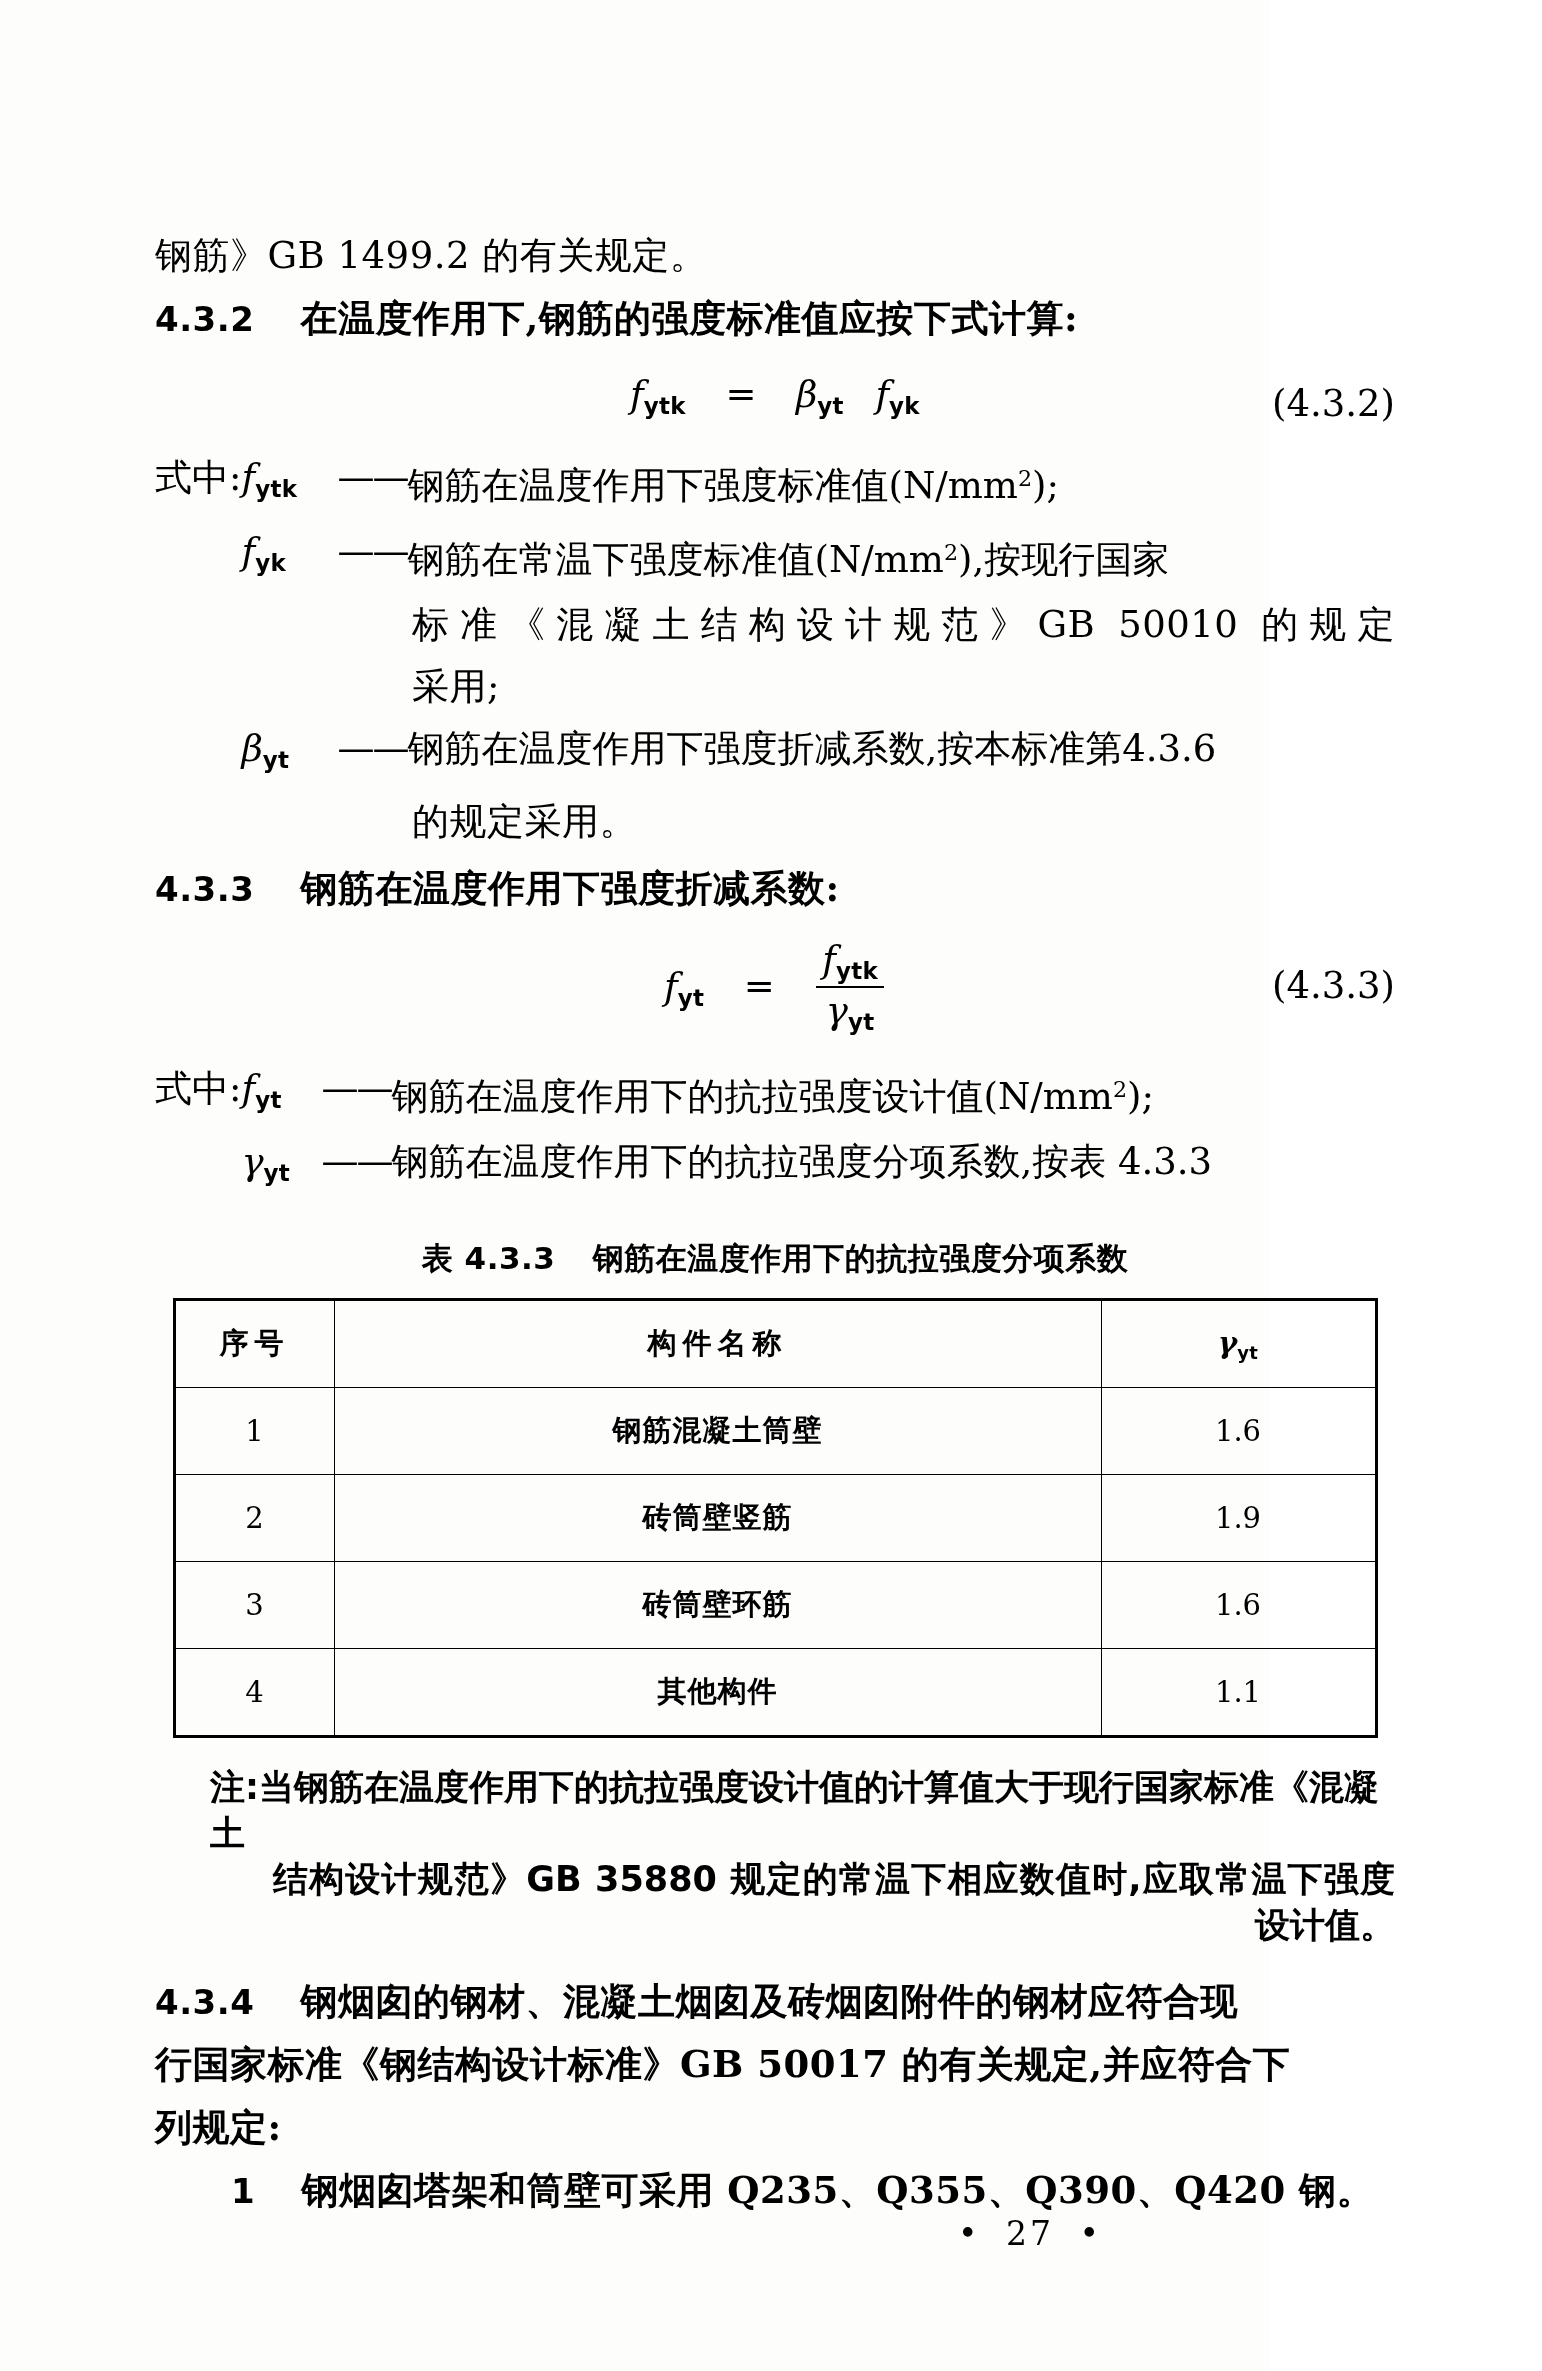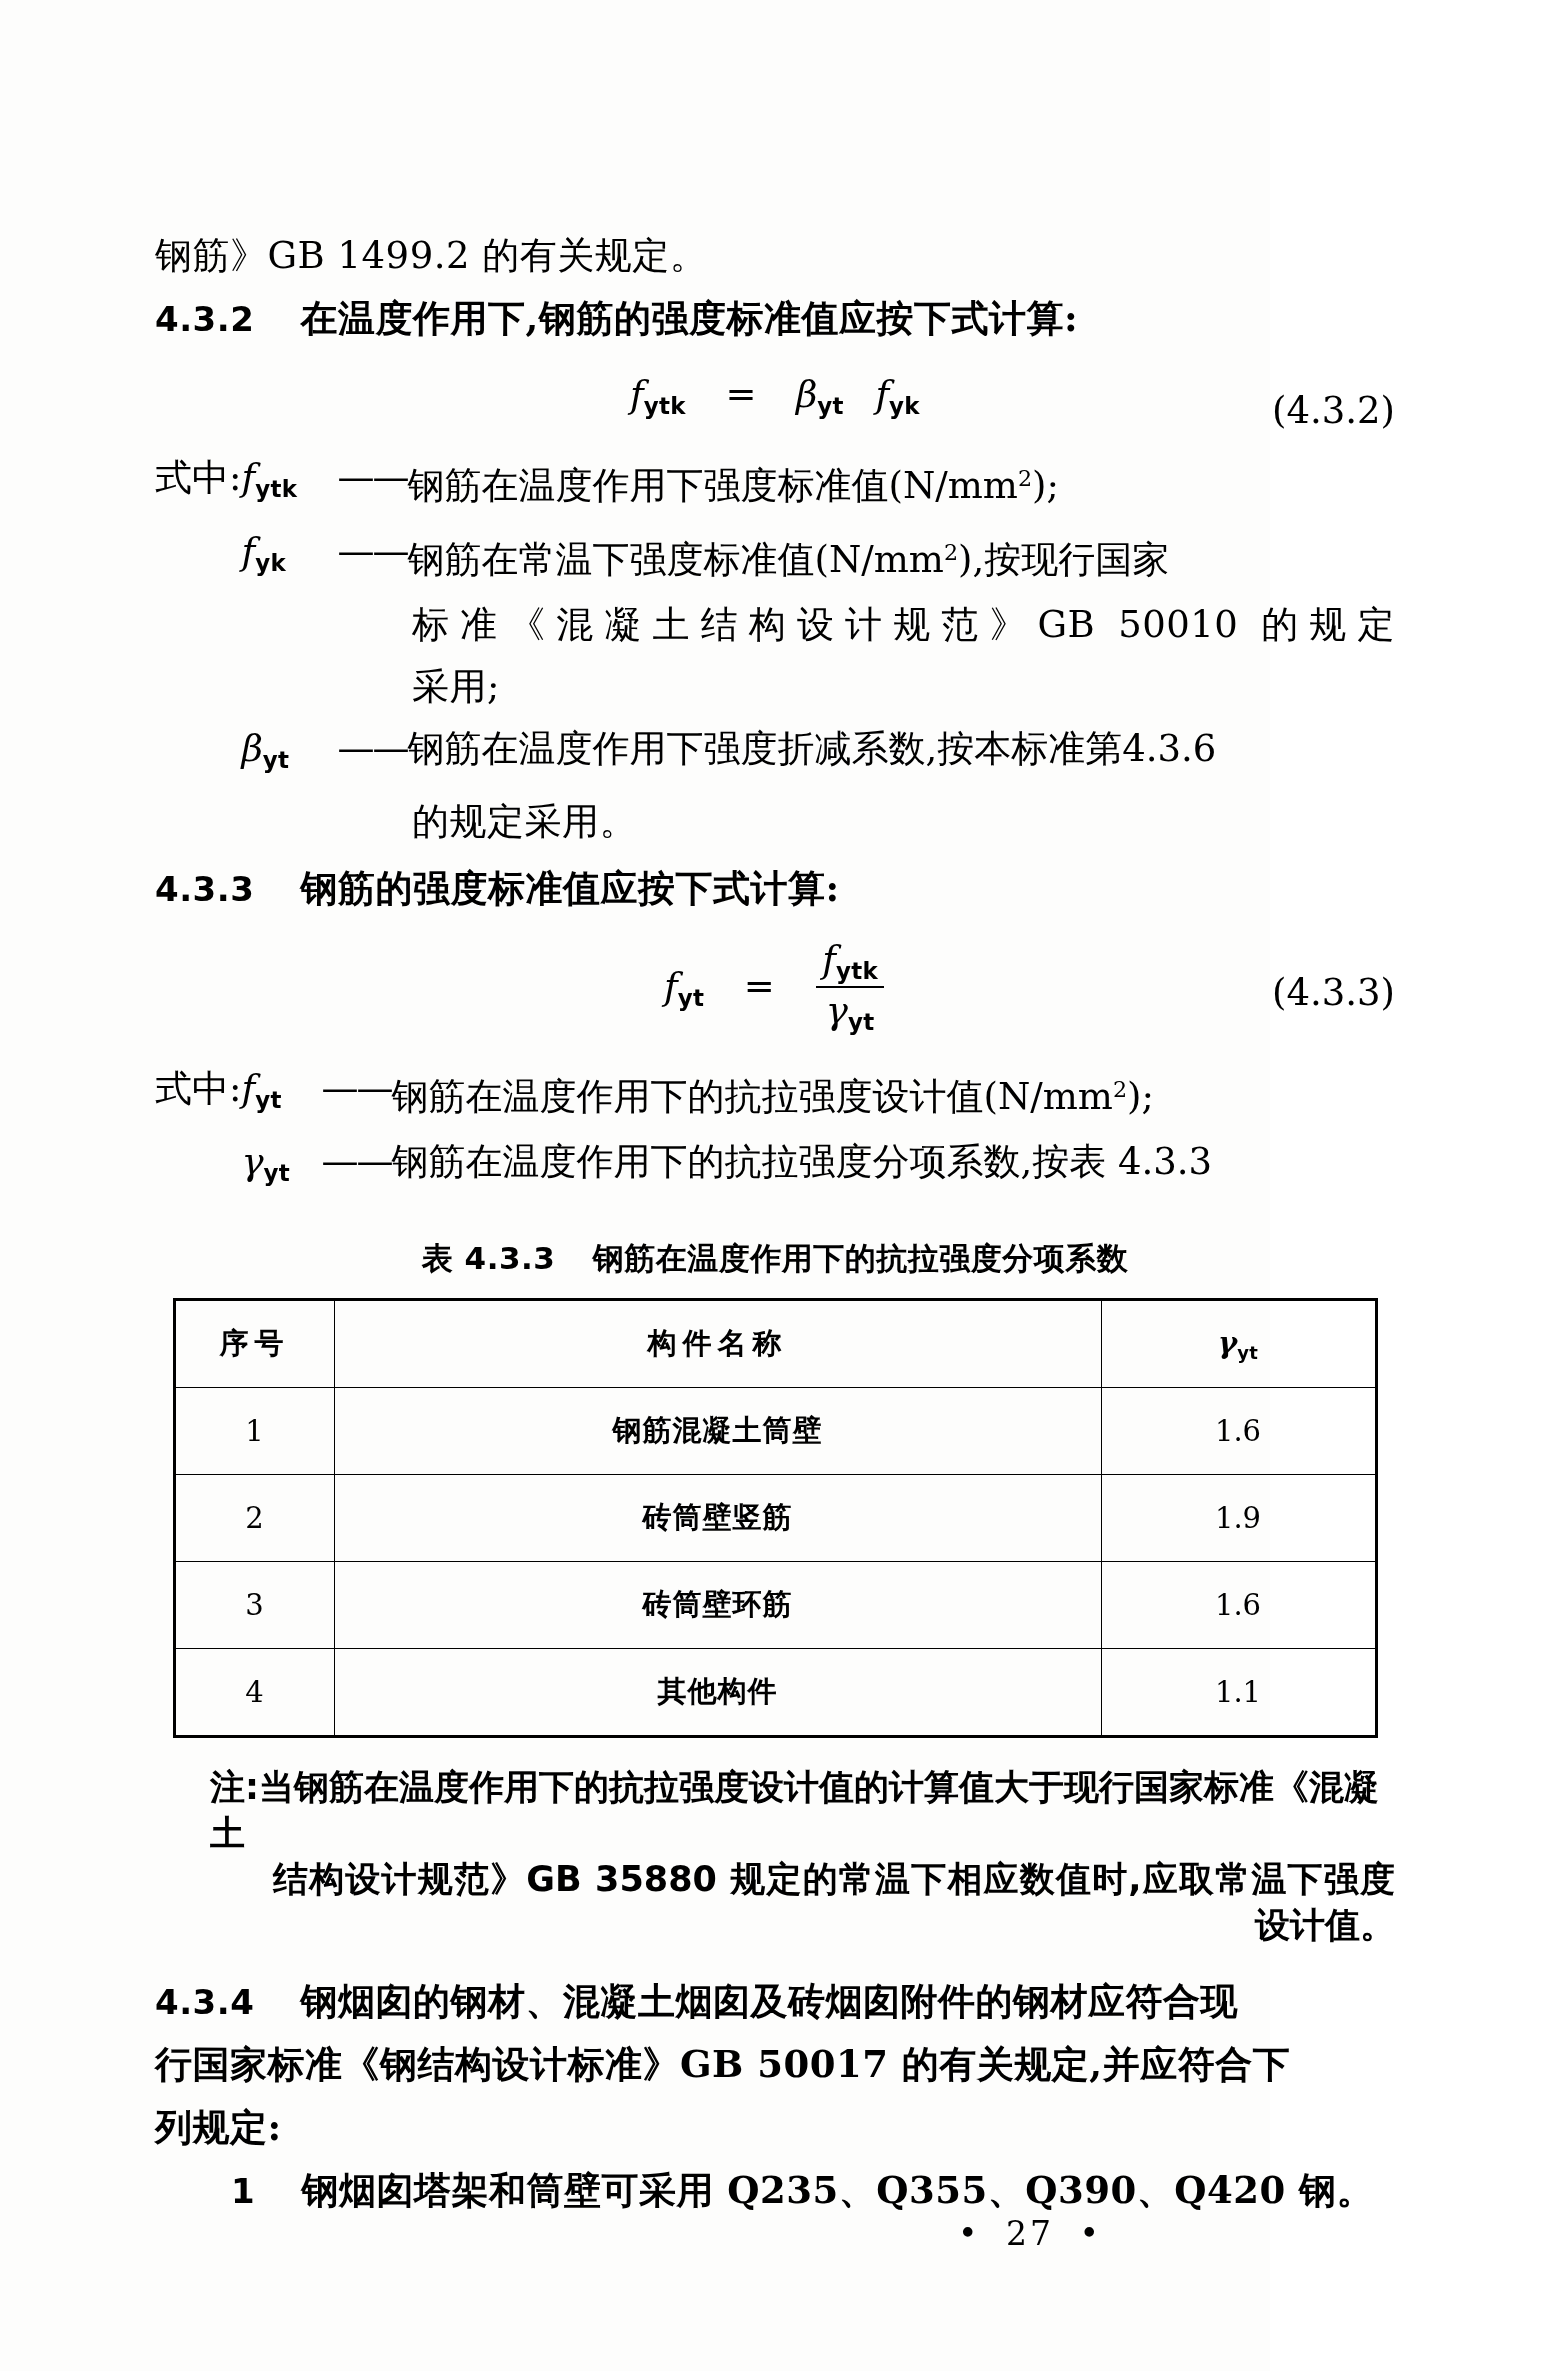--- a/index.html
+++ b/index.html
@@ -53,21 +53,21 @@
   .mathline {
     position: relative;
     text-align: center;
     font-size: 37px;
     line-height: 70px;
     margin: 10px 0 6px 0;
   }
   .eqno {
     position: absolute;
     right: 0;
-    top: 16px;
+    top: 9px;
     font-size: 37px;
     font-family: "DejaVu Serif", "Liberation Serif", serif;
   }
   .mi {
     font-style: italic;
     font-family: "DejaVu Serif", "Liberation Serif", serif;
   }
   .sub {
     font-size: 0.62em;
     vertical-align: -0.32em;
@@ -260,21 +260,21 @@
       </span>
       <span class="def-dash">——</span>
       <span class="def-body">钢筋在温度作用下强度折减系数,按本标准第4.3.6</span>
     </div>
     <div class="para" style="padding-left:257px">
       <span>的规定采用。</span>
     </div>
 
     <div class="para" style="margin-top:4px">
       <span class="numlabel">4.3.3</span>
-      <span style="display:inline-block;width:34px"></span><span class="bold-cn">钢筋的强度标准值应按下式计算:</span>
+      <span style="display:inline-block;width:34px"></span><span class="bold-cn">钢筋在温度作用下强度折减系数:</span>
     </div>
 
     <div class="mathline" style="margin-top:22px;margin-bottom:20px">
       <span class="mi">
         <span>f</span><span class="sub">yt</span>
       </span>
       <span style="display:inline-block;width:16px"></span>
       <span>=</span>
       <span style="display:inline-block;width:16px"></span>
       <span class="frac">

